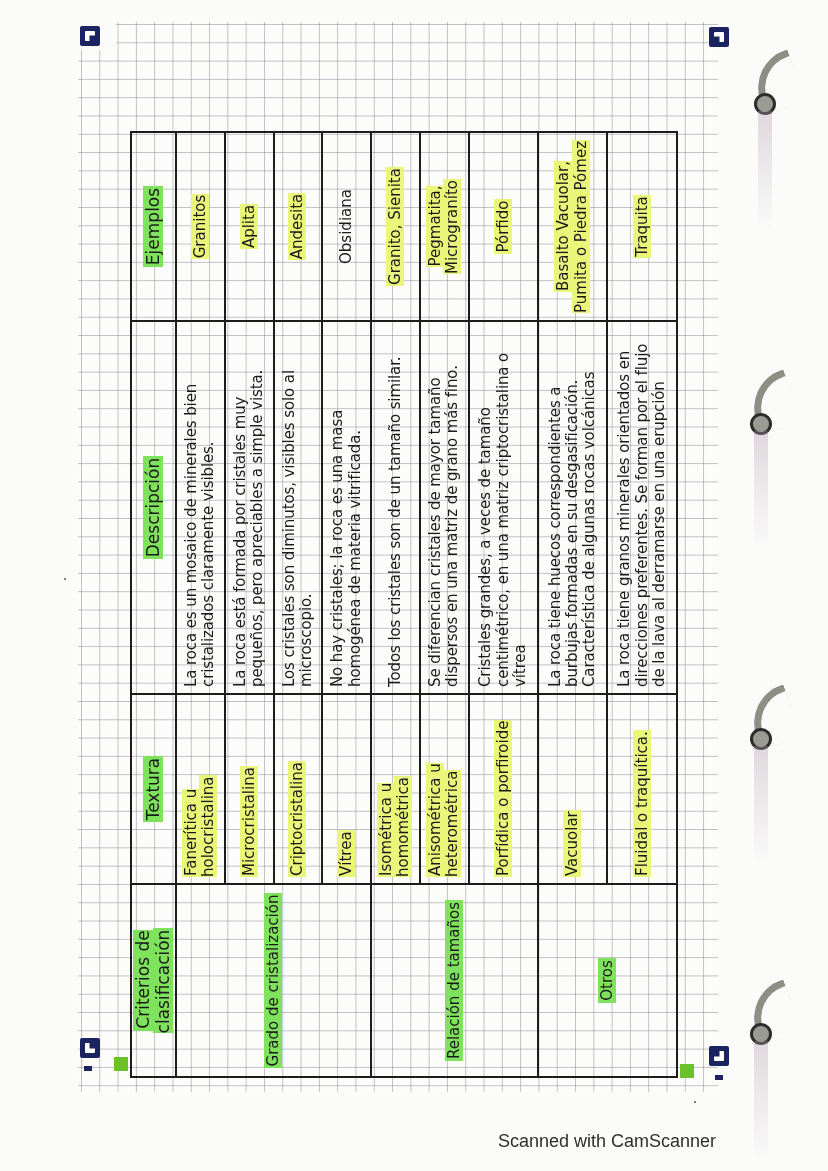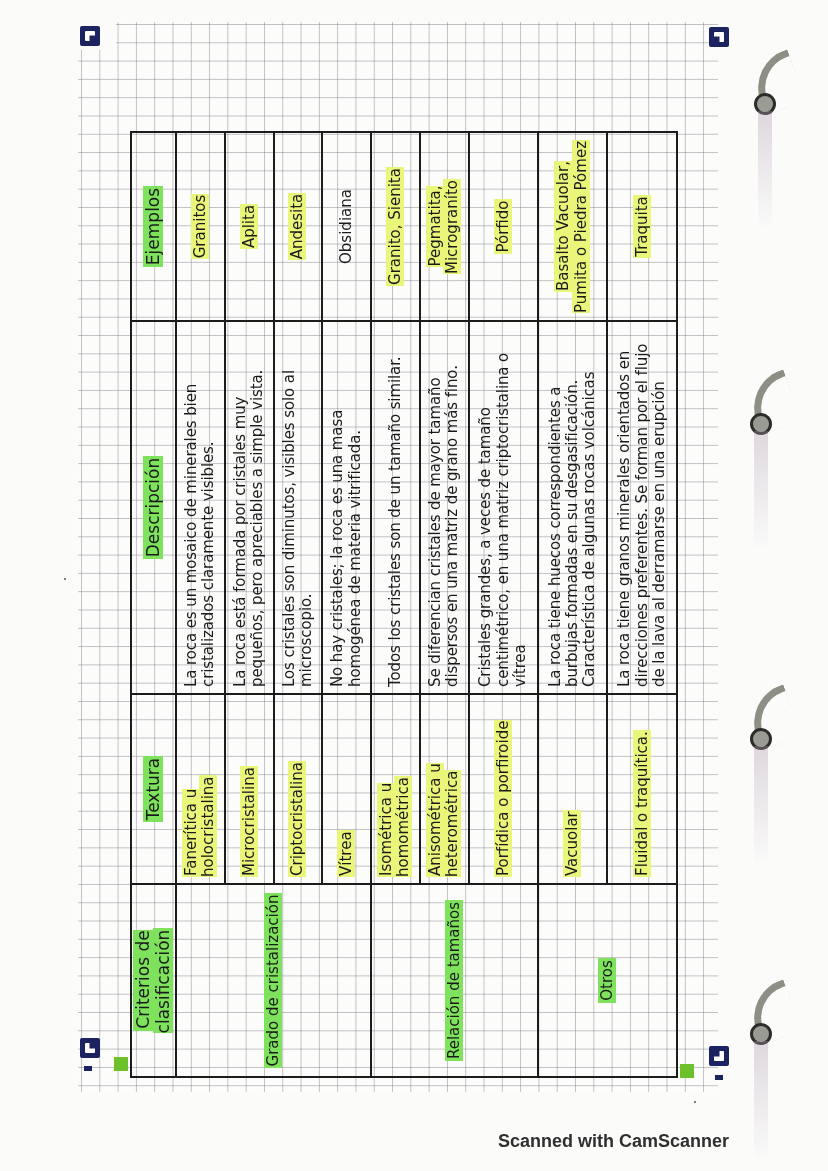--- a/index.html
+++ b/index.html
@@ -76,21 +76,20 @@
   td.tex { font-size:16px; padding-left:12px; }
   td.desc { font-size:12.5px; letter-spacing:-0.1px; }
   td.ej { text-align:center; font-size:16px; }
   .hl-g { background:#7fe25c; padding:0 2px; }
   .hl-y { background:#eaf67a; padding:0 1px; }
   .col-crit { width:193px; } .col-tex { width:190px; } .col-desc { width:373px; } .col-ej { width:189px; }
 
   .footer {
     position:absolute; left:498px; top:1131px; font-size:18px; color:#2f2f2f;
     font-family:"Liberation Sans", sans-serif;
-    font-weight:bold;
   }
   .speck { position:absolute; width:2px; height:2px; background:#555; border-radius:50%; }
 </style>
 </head>
 <body>
 
 <div class="paper"></div>
 <div class="paper-top-cut"></div>
 
 <div class="marker tl" style="left:80px; top:26px;"></div>

